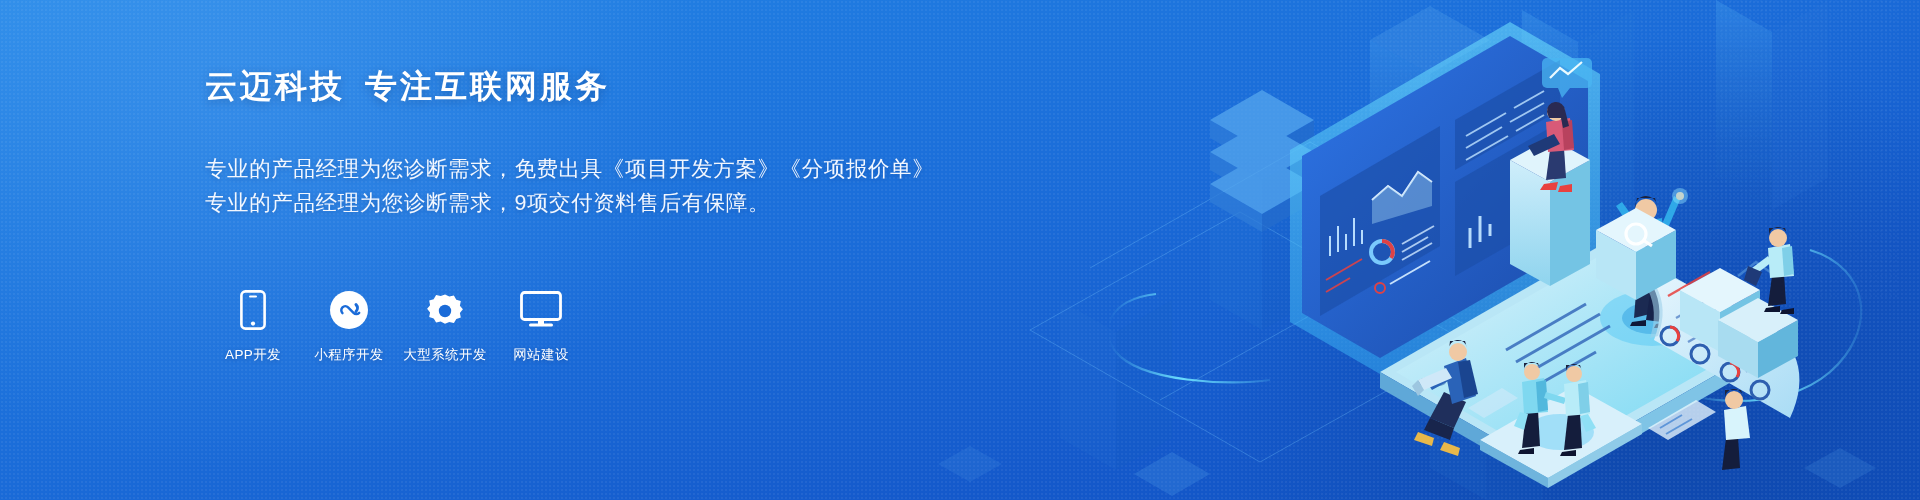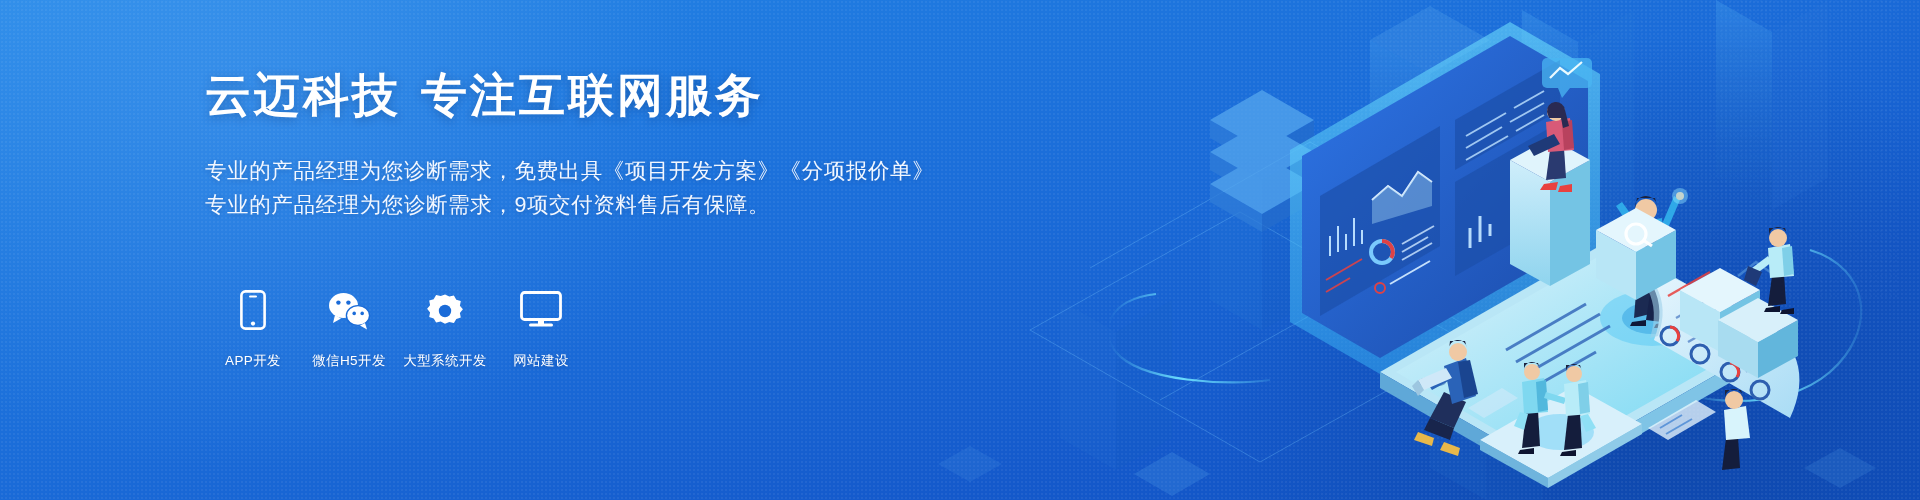--- a/index.html
+++ b/index.html
@@ -28,40 +28,40 @@
   .glow-br {
     position:absolute; right:-180px; bottom:-280px; width:900px; height:760px;
     background:radial-gradient(ellipse at center, rgba(10,52,132,.40) 0%, rgba(10,52,132,0) 68%);
     pointer-events:none;
   }
 
   
   #copy { position:absolute; left:205px; top:68px; width:760px; }
 
   #headline {
-    font-size:46px; font-weight:bold; color:#ffffff; letter-spacing:3px;
+    font-size:32px; font-weight:bold; color:#ffffff; letter-spacing:3px;
     line-height:1.18; white-space:nowrap;
     text-shadow:0 2px 10px rgba(0,30,80,.28);
   }
   #headline .gap { display:inline-block; width:20px; }
 
-  #sub { margin-top:32px; }
+  #sub { margin-top:46px; }
   #sub .line {
     font-size:21.5px; color:#f2f7ff; line-height:34px;
     letter-spacing:.6px; white-space:nowrap;
     text-shadow:0 1px 5px rgba(0,25,70,.2);
   }
 
   
   #services { position:absolute; left:205px; top:288px; display:flex; align-items:flex-start; }
   .svc { width:96px; display:flex; flex-direction:column; align-items:center; cursor:pointer; }
   .svc-ico { height:44px; display:flex; align-items:center; justify-content:center; }
   .svc-ico svg { display:block; }
   .svc-label {
-    margin-top:20px; font-size:13.5px; color:#ffffff;
+    margin-top:14px; font-size:13.5px; color:#ffffff;
     letter-spacing:.4px; white-space:nowrap;
     text-shadow:0 1px 4px rgba(0,25,70,.25);
   }
 
   
   #art { position:absolute; right:0; top:0; width:1010px; height:500px; }
   #art svg { display:block; width:100%; height:100%; }
 </style>
 </head>
 <body>
@@ -398,36 +398,31 @@
       <div class="svc-ico">
         <svg width="26" height="40" viewBox="0 0 26 40">
           <rect x="1.4" y="1.4" width="23.2" height="37.2" rx="4" fill="none" stroke="#fff" stroke-width="2.6"></rect>
           <rect x="9" y="5.4" width="8" height="2.2" rx="1.1" fill="#fff"></rect>
           <circle cx="13" cy="33.6" r="2.1" fill="#fff"></circle>
         </svg>
       </div>
       <div class="svc-label">APP开发</div>
     </div>
 
-
     <div class="svc">
       <div class="svc-ico">
-        <svg width="46" height="40" viewBox="0 0 46 40">
-          <ellipse cx="17.5" cy="15.5" rx="14.5" ry="12.4" fill="#fff"></ellipse>
-          <polygon points="9,25 7,33 15,28.5" fill="#fff"></polygon>
-          <circle cx="12.4" cy="12.6" r="2.2" fill="#1a6bd8"></circle>
-          <circle cx="22.4" cy="12.6" r="2.2" fill="#1a6bd8"></circle>
-          <ellipse cx="32" cy="25.5" rx="11.6" ry="9.9" fill="#fff" stroke="#1a6bd8" stroke-width="1.4"></ellipse>
-          <polygon points="39,33 41,39.4 34,35.4" fill="#fff"></polygon>
-          <circle cx="28.2" cy="23.4" r="1.8" fill="#1a6bd8"></circle>
-          <circle cx="36.2" cy="23.4" r="1.8" fill="#1a6bd8"></circle>
+        <svg width="40" height="40" viewBox="0 0 40 40">
+          <circle cx="20" cy="20" r="19" fill="#fff"></circle>
+          <path d="M13.2 25.4c-1.9-1.9-1.9-5 0-6.9s5-1.9 6.9 0l6.6 6.6c1.9 1.9 5 1.9 6.9 0" fill="none" stroke="#1a6bd8" stroke-width="3" stroke-linecap="round" transform="scale(.82) translate(3.2,2.8)"></path>
+          <path d="M27 14.6c1.9 1.9 1.9 5 0 6.9" fill="none" stroke="#1a6bd8" stroke-width="3" stroke-linecap="round"></path>
         </svg>
       </div>
-      <div class="svc-label">微信H5开发</div>
+      <div class="svc-label">小程序开发</div>
     </div>
+
 
     <div class="svc">
       <div class="svc-ico">
         <svg width="40" height="40" viewBox="0 0 40 40">
           <path d="M20 2.5l4.3 2.1 4.6-1 2.4 4.1 4.5 1.4-.9 4.6 3 3.6-3 3.6.9 4.6-4.5 1.4-2.4 4.1-4.6-1L20 31.7l-4.3-2.1-4.6 1-2.4-4.1L4.2 25l.9-4.6-3-3.6 3-3.6-.9-4.6 4.5-1.4 2.4-4.1 4.6 1z" fill="#fff" transform="translate(0,2)"></path>
           <circle cx="20" cy="21" r="6.2" fill="#1a6bd8"></circle>
         </svg>
       </div>
       <div class="svc-label">大型系统开发</div>
     </div>

